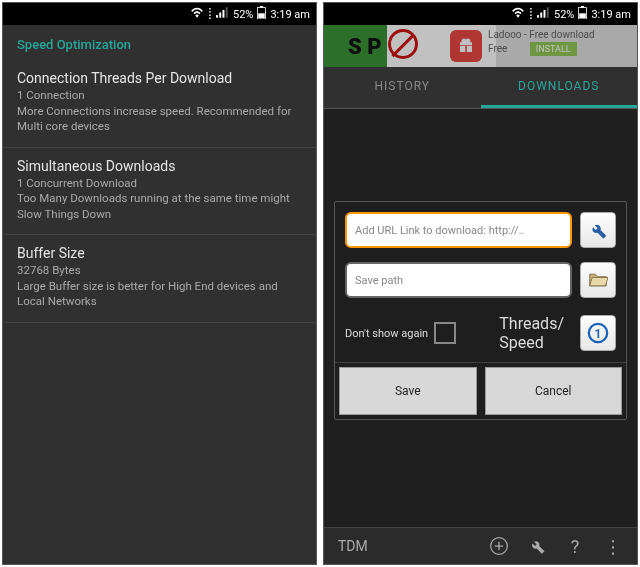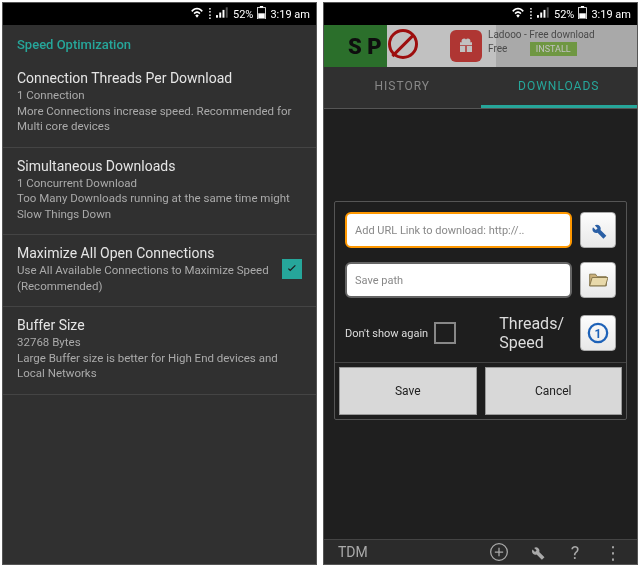--- a/index.html
+++ b/index.html
@@ -228,21 +228,21 @@
     color:#222;
     font-size:12px;
     display:flex;
     align-items:center;
     justify-content:center;
     border:1px solid #999;
     margin:4px;
   }
   
   .bottom-bar {
-    height:25px;
+    height:37px;
     background:#2b2b2b;
     border-top:1px solid #444;
     display:flex;
     align-items:center;
     padding:0 14px;
     gap:18px;
     color:#aaa;
     font-size:14px;
   }
   .bottom-bar .spacer { flex:1; }
@@ -289,31 +289,20 @@
   </div>
 
   <div class="setting-item">
     <div class="setting-text">
       <div class="setting-title">Simultaneous Downloads</div>
       <div class="setting-sub" style="white-space:pre-line">1 Concurrent Download
 Too Many Downloads running at the same time might Slow Things Down</div>
     </div>
   </div>
 
-  <div class="setting-item">
-    <div class="setting-text">
-      <div class="setting-title">Maximize All Open Connections</div>
-      <div class="setting-sub">Use All Available Connections to Maximize Speed (Recommended)</div>
-    </div>
-    <div class="checkbox">
-      <svg viewBox="0 0 24 24">
-          <path fill="#1e1e1e" d="M9 16l-4-4 1.5-1.5L9 13l8-8L18.5 6.5z"></path>
-        </svg>
-    </div>
-  </div>
 
   <div class="setting-item">
     <div class="setting-text">
       <div class="setting-title">Buffer Size</div>
       <div class="setting-sub" style="white-space:pre-line">32768 Bytes
 Large Buffer size is better for High End devices and Local Networks</div>
     </div>
   </div>
 </div>
 

